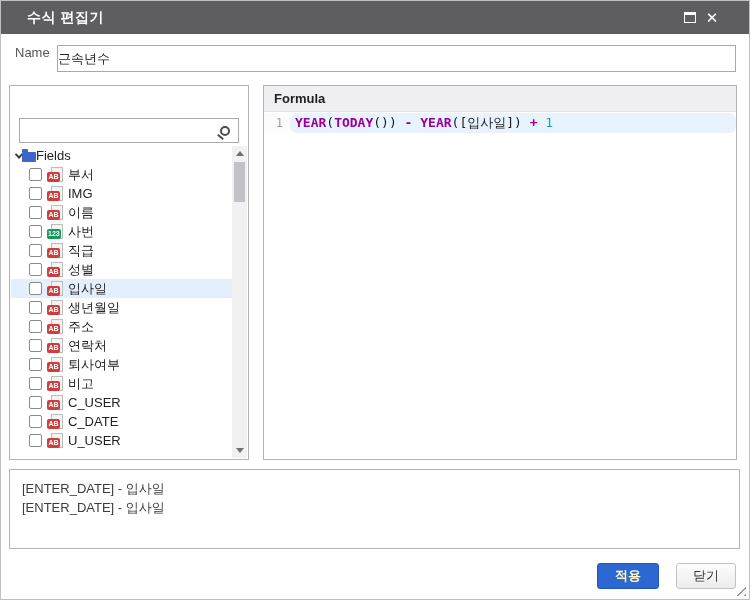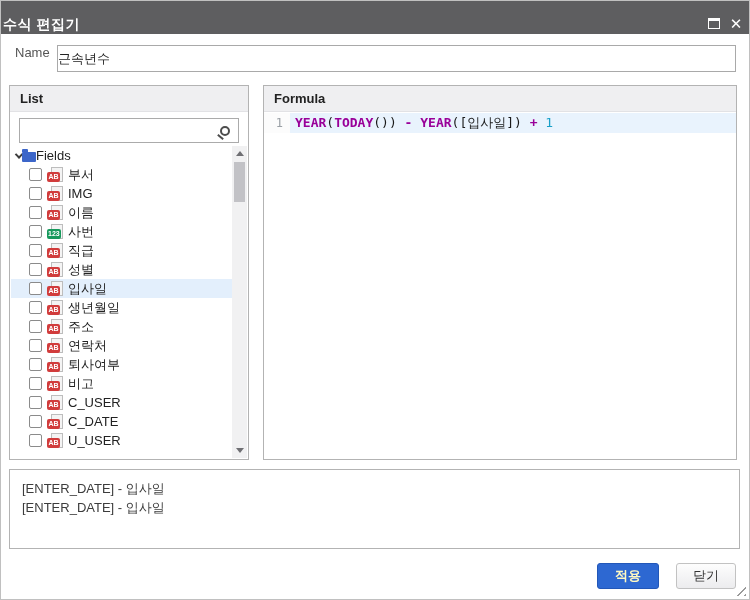--- a/index.html
+++ b/index.html
@@ -6,21 +6,21 @@
     --titlebar-bg:#5e5e60; --accent-blue:#2d68d2; --keyword-purple:#990099;
     --number-teal:#19a0c8; --field-icon-red:#d13c3c; --field-icon-green:#17995c;
     --folder-blue:#3c66c9; --selected-row-bg:#e3effc; --active-line-bg:#e9f3fd;
   }
   *{box-sizing:border-box;margin:0;padding:0;}
   html,body{width:750px;height:600px;overflow:hidden;}
   body{font-family:"Liberation Sans",sans-serif;background:#fff;}
   .dialog{position:relative;width:750px;height:600px;border:1px solid #c0c0c0;background:#fff;}
 
   
-  .titlebar{height:33px;background:var(--titlebar-bg);display:flex;align-items:flex-end;padding:0 2px;}
+  .titlebar{height:33px;background:var(--titlebar-bg);display:flex;align-items:center;padding:0 26px;}
   .titlebar .title{flex:1;color:#fff;font-weight:bold;font-size:14px;letter-spacing:.5px;}
   .win-btn{display:flex;align-items:center;justify-content:center;width:22px;height:22px;cursor:pointer;}
   .max-glyph{width:12px;height:11px;border:1px solid #fff;border-top:3px solid #fff;background:transparent;}
   .close-glyph{color:#fff;font-size:15px;line-height:1;}
 
   
   .name-row{position:absolute;left:14px;right:13px;top:44px;height:28px;display:flex;align-items:flex-start;}
   .name-row label{width:42px;font-size:13px;color:#555;}
   .name-row input{flex:1;height:27px;border:1px solid #a9a9a9;padding:0 0;font-size:13px;color:#222;font-family:"Liberation Sans",sans-serif;outline:none;}
 
@@ -62,21 +62,21 @@
   .sb-btn.down{bottom:0;}
   .tri-up{width:0;height:0;border-left:4px solid transparent;border-right:4px solid transparent;border-bottom:5px solid #6f6f73;}
   .tri-down{width:0;height:0;border-left:4px solid transparent;border-right:4px solid transparent;border-top:5px solid #6f6f73;}
   .sb-thumb{position:absolute;left:2px;right:2px;top:16px;height:40px;background:#c2c2c6;cursor:pointer;}
 
   
   .editor{position:absolute;top:27px;left:0;right:0;bottom:0;background:#fff;
     font-family:"DejaVu Sans Mono","Liberation Mono",monospace;font-size:13px;cursor:text;}
   .code-line{display:flex;height:20px;line-height:20px;}
   .gutter{width:26px;text-align:right;padding-right:7px;color:#9aa0a6;font-size:12px;background:#fcfcfc;}
-  .code{flex:1;background:var(--active-line-bg);padding-left:5px;white-space:pre;}
+  .code{flex:1;background:var(--active-line-bg);padding-left:5px;white-space:pre;border-radius:7px;}
   .tk-keyword{color:var(--keyword-purple);font-weight:bold;}
   .tk-plain{color:#1a1a1a;}
   .tk-operator{color:var(--keyword-purple);font-weight:bold;}
   .tk-number{color:var(--number-teal);}
 
   
   .desc-panel{position:absolute;left:8px;right:9px;top:468px;height:80px;border:1px solid #b3b3b3;background:#fff;padding:9px 12px;}
   .desc-line{font-size:13px;color:#3c3c3c;line-height:19px;white-space:nowrap;}
 
   
@@ -102,23 +102,20 @@
         <span class="close-glyph">✕</span>
       </span>
   </div>
 
   <div class="name-row">
     <label>Name</label>
     <input type="text" value="근속년수" style="">
   </div>
 
   <div class="panel list-panel">
-    <div class="panel-header">
-      <span>List</span>
-    </div>
     <div class="search-row">
       <span class="search-wrap">
         <input type="text" value="" style="">
         <span class="mag"></span>
       </span>
     </div>
     <div class="tree">
       <div class="tree-root-row">
         <span class="chev"></span>
         <span class="folder"></span>

